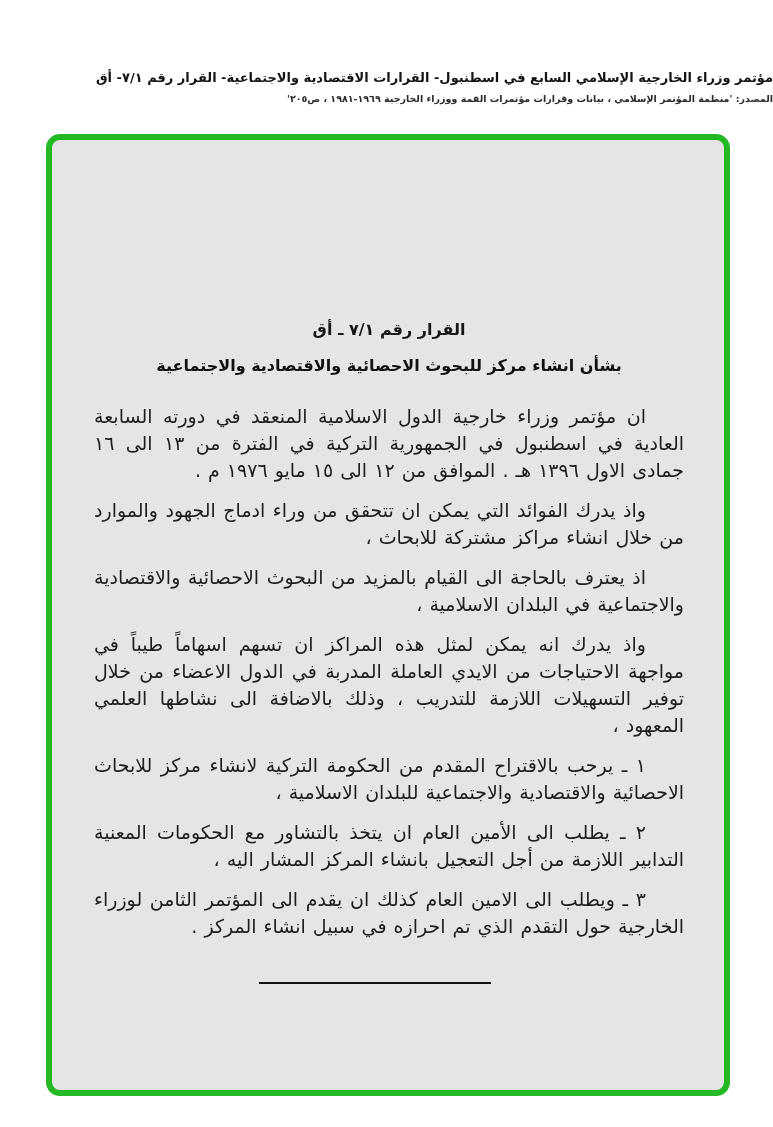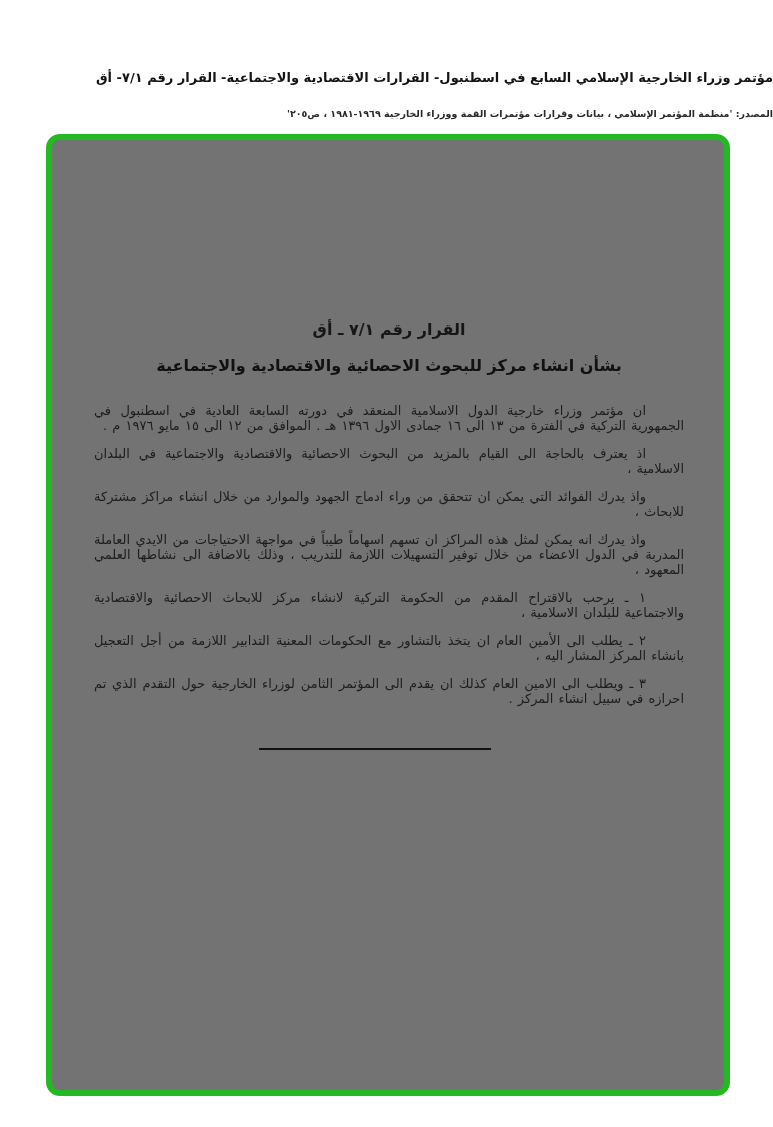--- a/index.html
+++ b/index.html
@@ -29,37 +29,37 @@
     direction: rtl;
     color: #141414;
   }
   .header-title {
     font-size: 13px;
     font-weight: bold;
     letter-spacing: 0;
     line-height: 20px;
   }
   .header-source {
-    margin-top: 20px;
+    margin-top: 5px;
     font-size: 9.5px;
     font-weight: bold;
     color: #2a2a2a;
     padding-left: 46px;
   }
 
   
   .scan-frame {
     position: absolute;
     left: 46px;
     top: 134px;
     width: 684px;
     height: 962px;
     border: 6px solid #24b824;
     border-radius: 14px;
-    background: #737373;
+    background: #e5e5e5;
     overflow: hidden;
   }
   .scan-content {
     position: absolute;
     top: 0;
     left: 0;
     right: 0;
     padding: 180px 40px 0 42px;
     direction: rtl;
     color: #1c1c1c;
@@ -74,22 +74,22 @@
   }
   .doc-subtitle {
     font-size: 16px;
     font-weight: bold;
     text-align: center;
     margin-bottom: 28px;
     color: #111111;
   }
 
   .para {
-    font-size: 13px;
-    line-height: 15px;
+    font-size: 19px;
+    line-height: 27px;
     text-align: justify;
     text-indent: 38px;
     margin-bottom: 13px;
     word-spacing: 1px;
     color: #1d1d1d;
   }
 
   .divider {
     position: relative;
     left: -14px;
@@ -111,23 +111,23 @@
 
   <div class="scan-frame">
     <div class="scan-content">
 
       <h1 class="doc-title">القرار رقم ٧/١ ـ أق</h1>
 
       <h2 class="doc-subtitle">بشأن انشاء مركز للبحوث الاحصائية والاقتصادية والاجتماعية</h2>
 
       <p class="para">ان مؤتمر وزراء خارجية الدول الاسلامية المنعقد في دورته السابعة العادية في اسطنبول في الجمهورية التركية في الفترة من ١٣ الى ١٦ جمادى الاول ١٣٩٦ هـ . الموافق من ١٢ الى ١٥ مايو ١٩٧٦ م .</p>
 
+      <p class="para">واذ يدرك الفوائد التي يمكن ان تتحقق من وراء ادماج الجهود والموارد من خلال انشاء مراكز مشتركة للابحاث ،</p>
+
       <p class="para">اذ يعترف بالحاجة الى القيام بالمزيد من البحوث الاحصائية والاقتصادية والاجتماعية في البلدان الاسلامية ،</p>
-
-      <p class="para">واذ يدرك الفوائد التي يمكن ان تتحقق من وراء ادماج الجهود والموارد من خلال انشاء مراكز مشتركة للابحاث ،</p>
 
       <p class="para">واذ يدرك انه يمكن لمثل هذه المراكز ان تسهم اسهاماً طيباً في مواجهة الاحتياجات من الايدي العاملة المدربة في الدول الاعضاء من خلال توفير التسهيلات اللازمة للتدريب ، وذلك بالاضافة الى نشاطها العلمي المعهود ،</p>
 
       <p class="para">١ ـ يرحب بالاقتراح المقدم من الحكومة التركية لانشاء مركز للابحاث الاحصائية والاقتصادية والاجتماعية للبلدان الاسلامية ،</p>
 
       <p class="para">٢ ـ يطلب الى الأمين العام ان يتخذ بالتشاور مع الحكومات المعنية التدابير اللازمة من أجل التعجيل بانشاء المركز المشار اليه ،</p>
 
       <p class="para">٣ ـ ويطلب الى الامين العام كذلك ان يقدم الى المؤتمر الثامن لوزراء الخارجية حول التقدم الذي تم احرازه في سبيل انشاء المركز .</p>
 
       <div class="divider"></div>

